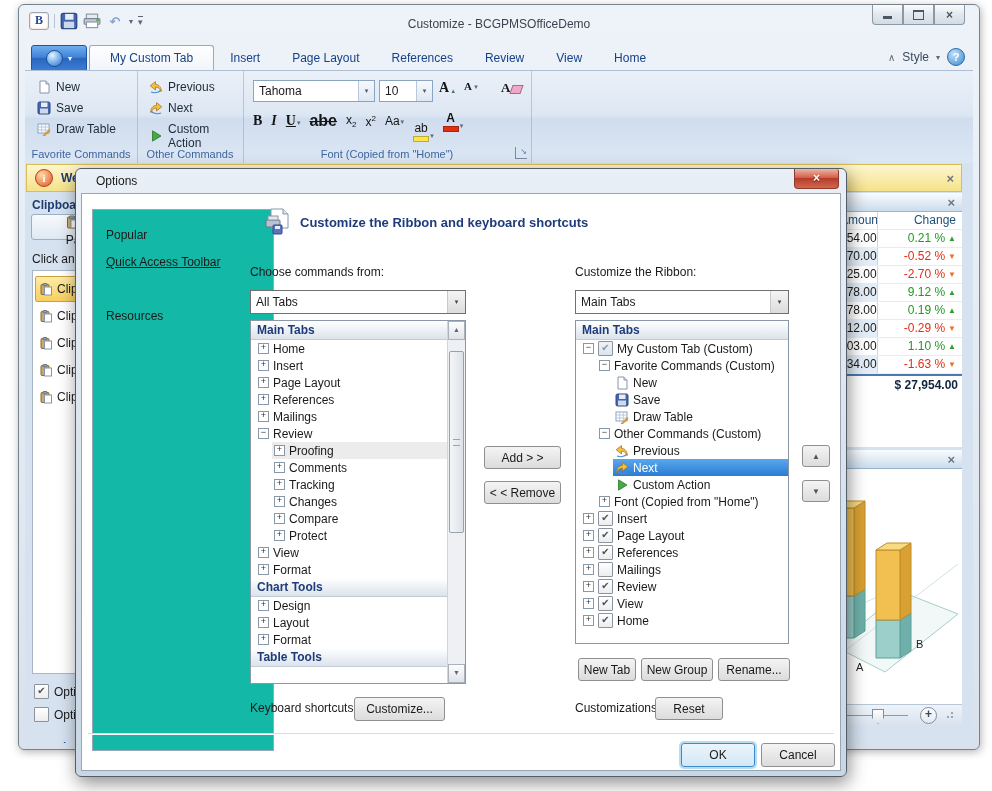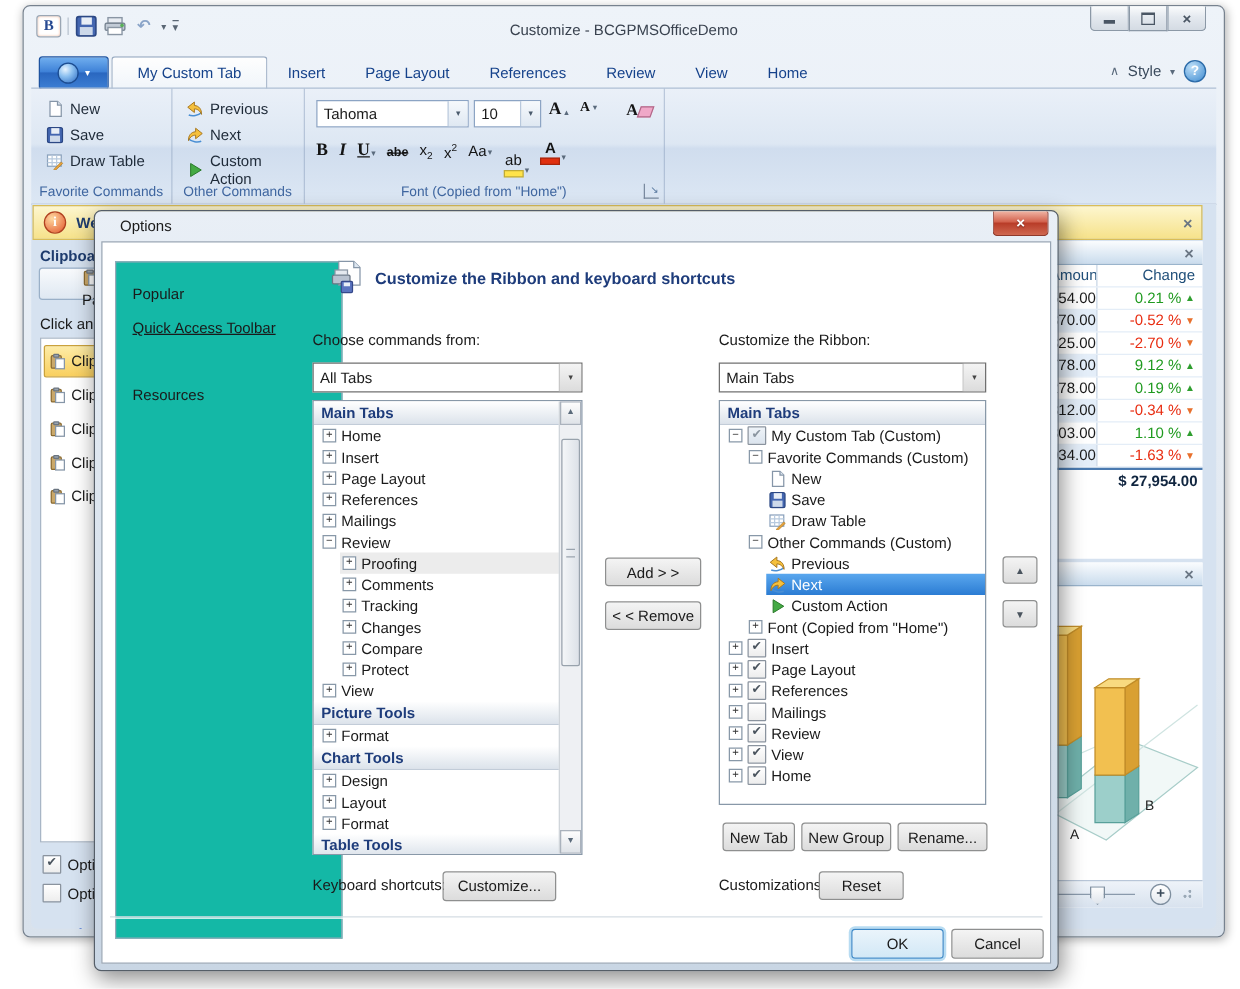--- a/index.html
+++ b/index.html
@@ -308,21 +308,21 @@
               <span><span class="fb-serif">B</span></span>
             </div>
             <div class="fbtn">
               <span><span class="fb-serif" style="font-style: italic;">I</span></span>
             </div>
             <div class="fbtn">
               <span><span class="fb-serif" style="text-decoration: underline;">U</span></span>
               <span class="fb-caret">▾</span>
             </div>
             <div class="fbtn">
-              <span><span style="text-decoration: line-through; font-size: 10px; font-weight: bold;">abe</span></span>
+              <span><span style="text-decoration: line-through; font-size: 16px; font-weight: bold;">abe</span></span>
             </div>
             <div class="fbtn">
               <span><span>x</span><sub style="font-size: 8px;">2</sub></span>
             </div>
             <div class="fbtn">
               <span><span>x</span><sup style="font-size: 8px;">2</sup></span>
             </div>
             <div class="fbtn">
               <span><span>Aa</span></span>
               <span class="fb-caret">▾</span>
@@ -477,21 +477,21 @@
               <span class="vsep"></span>
               <span class="c2 pos">
                 <span>0.19 %</span>
                 <span class="arr up">▲</span>
               </span>
             </div>
             <div class="datarow alt">
               <span class="c1">812.00</span>
               <span class="vsep"></span>
               <span class="c2 neg">
-                <span>-0.34 %</span>
+                <span>-0.29 %</span>
                 <span class="arr down">▼</span>
               </span>
             </div>
             <div class="datarow">
               <span class="c1">303.00</span>
               <span class="vsep"></span>
               <span class="c2 pos">
                 <span>1.10 %</span>
                 <span class="arr up">▲</span>
               </span>
@@ -663,21 +663,20 @@
                 <span class="tlabel">Protect</span>
               </span>
             </div>
             <div class="trow">
               <span class="tind" style="width: 5px;"></span>
               <span class="tband">
                 <span class="exp">+</span>
                 <span class="tlabel">View</span>
               </span>
             </div>
-            <div class="thead">Picture Tools</div>
             <div class="trow">
               <span class="tind" style="width: 5px;"></span>
               <span class="tband">
                 <span class="exp">+</span>
                 <span class="tlabel">Format</span>
               </span>
             </div>
             <div class="thead">Chart Tools</div>
             <div class="trow">
               <span class="tind" style="width: 5px;"></span>

